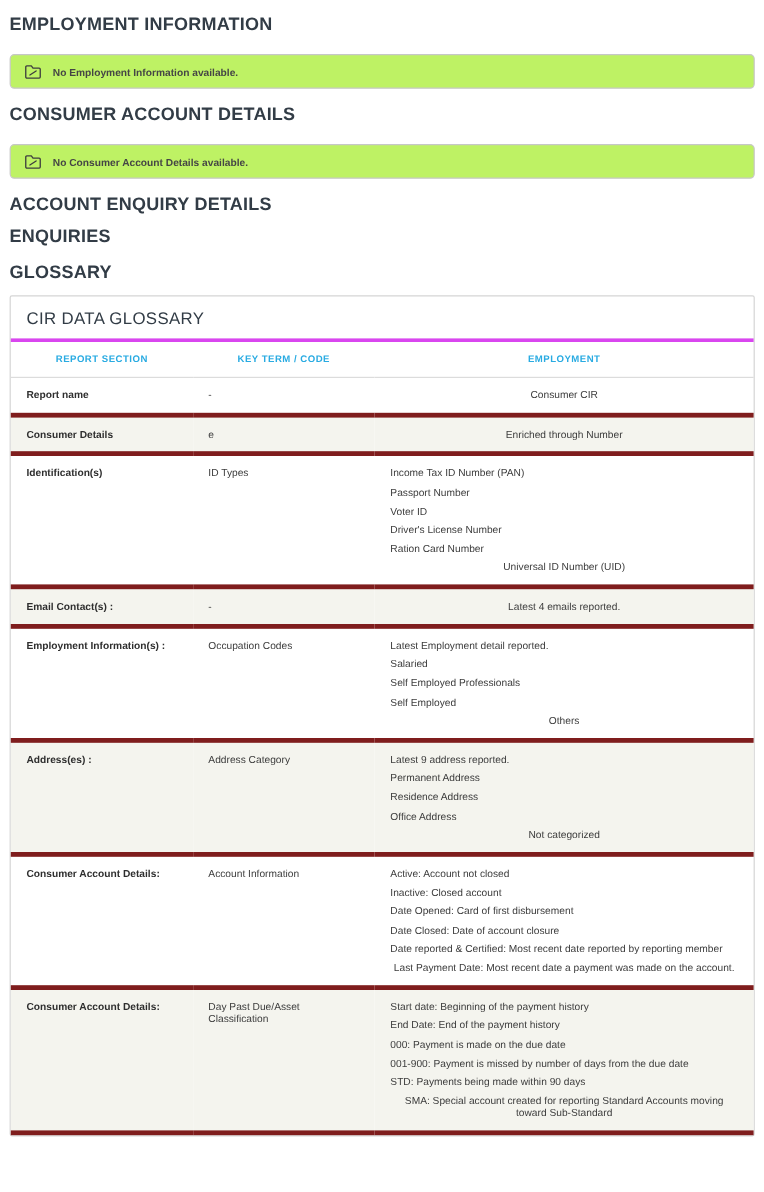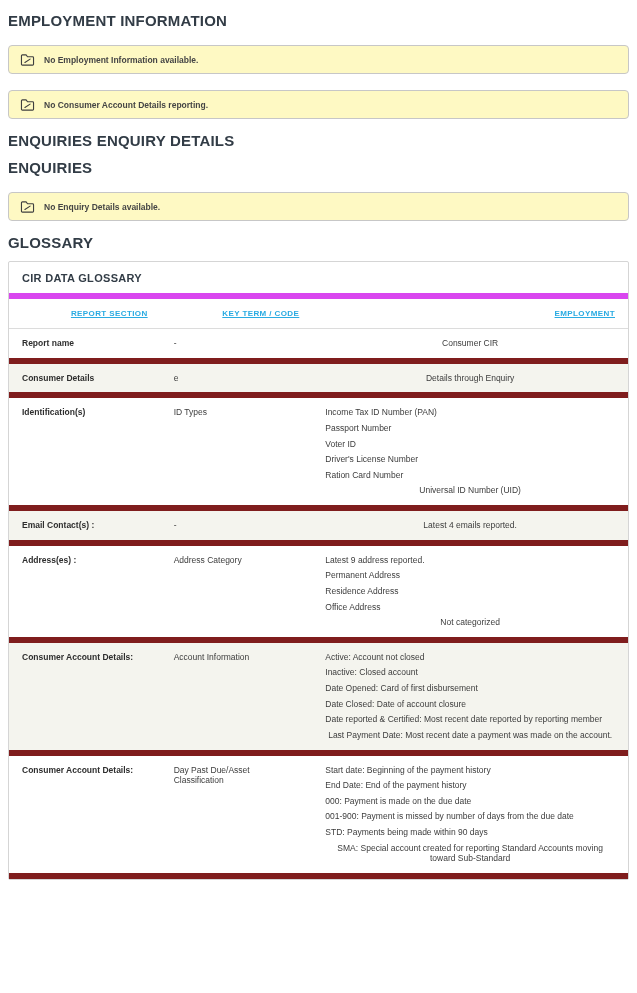--- a/index.html
+++ b/index.html
@@ -24,68 +24,67 @@
     font-size: 15px;
     font-weight: bold;
     color: var(--heading, #323c46);
     letter-spacing: .2px;
     margin: 13px 0 10px 0;
   }
 
   .empty-box {
     border: 1px solid #c7c7c7;
     border-radius: 4px;
-    background: #fef9c3;
+    background: #bef264;
     padding: 7px 11px;
     display: flex;
     align-items: center;
     gap: 9px;
     margin: 16px 0 8px 0;
   }
   .empty-box .txt {
     font-size: 8.5px;
     font-weight: bold;
     color: #454545;
   }
   .empty-box svg { flex: 0 0 auto; display: block; }
 
   .glossary-panel {
     border: 1px solid #d5d5d5;
     border-radius: 2px;
     margin-top: 2px;
   }
   .panel-title {
     padding: 10px 13px 9px 13px;
-    font-size: 11px;
-    font-weight: bold;
+    font-size: 14px;
+    font-weight: normal;
     letter-spacing: .3px;
     color: var(--heading, #323c46);
-    border-bottom: 6px solid #d946ef;
+    border-bottom: 3px solid #d946ef;
   }
 
   table { width: 100%; border-collapse: collapse; table-layout: fixed; }
   col.c1 { width: 24.5%; }
   col.c2 { width: 24.5%; }
   col.c3 { width: 51%; }
   th {
-    text-align: right;
+    text-align: center;
     font-size: 8px;
     font-weight: bold;
     letter-spacing: .4px;
     color: var(--accent, #29abe2);
     padding: 10px 13px;
     border-bottom: 1px solid #dcdcdc;
-    text-decoration: underline;
   }
   td {
     font-size: 8.5px;
     line-height: 1.25;
     vertical-align: top;
     padding: 9px 13px;
-    border-bottom: 6px solid #7f1d1d;
+    border-bottom: 4px solid #7f1d1d;
     color: #3c3c3c;
   }
   tbody tr:nth-child(even) { background: var(--stripe, #f4f4ee); }
   td.cell-section { font-weight: bold; color: #2e2e2e; }
   .desc-line { margin: 0 0 5px 0; }
   .desc-line:last-child { margin-bottom: 0; text-align: center; }
 </style>
 </head>
 <body>
 
@@ -94,40 +93,34 @@
   <div class="h-small">EMPLOYMENT INFORMATION</div>
 
   <div class="empty-box">
     <svg width="15" height="13" viewBox="0 0 16 14" fill="none" stroke="#3f3f3f" stroke-width="1.2" stroke-linejoin="round" stroke-linecap="round">
       <path d="M1.5 12 V3 a1 1 0 0 1 1-1 h4 l1.5 2 H13.5 a1 1 0 0 1 1 1 v7 a1 1 0 0 1 -1 1 h-11 a1 1 0 0 1 -1 -1 z"></path>
       <path d="M5.2 10.2 L10.8 6.6"></path>
     </svg>
     <span class="txt">No Employment Information available.</span>
   </div>
 
+  <div class="h-large">CONSUMER ACCOUNT DETAILS</div>
 
   <div class="empty-box">
     <svg width="15" height="13" viewBox="0 0 16 14" fill="none" stroke="#3f3f3f" stroke-width="1.2" stroke-linejoin="round" stroke-linecap="round">
       <path d="M1.5 12 V3 a1 1 0 0 1 1-1 h4 l1.5 2 H13.5 a1 1 0 0 1 1 1 v7 a1 1 0 0 1 -1 1 h-11 a1 1 0 0 1 -1 -1 z"></path>
       <path d="M5.2 10.2 L10.8 6.6"></path>
     </svg>
-    <span class="txt">No Consumer Account Details reporting.</span>
+    <span class="txt">No Consumer Account Details available.</span>
   </div>
 
-  <div class="h-large">ENQUIRIES ENQUIRY DETAILS</div>
+  <div class="h-large">ACCOUNT ENQUIRY DETAILS</div>
 
   <div class="h-small">ENQUIRIES</div>
 
-  <div class="empty-box">
-    <svg width="15" height="13" viewBox="0 0 16 14" fill="none" stroke="#3f3f3f" stroke-width="1.2" stroke-linejoin="round" stroke-linecap="round">
-      <path d="M1.5 12 V3 a1 1 0 0 1 1-1 h4 l1.5 2 H13.5 a1 1 0 0 1 1 1 v7 a1 1 0 0 1 -1 1 h-11 a1 1 0 0 1 -1 -1 z"></path>
-      <path d="M5.2 10.2 L10.8 6.6"></path>
-    </svg>
-    <span class="txt">No Enquiry Details available.</span>
-  </div>
 
   <div class="h-large">GLOSSARY</div>
 
   <div class="glossary-panel">
     <div class="panel-title">CIR DATA GLOSSARY</div>
     <table>
       <colgroup>
           <col class="c1">
           <col class="c2">
           <col class="c3">
@@ -144,21 +137,21 @@
             <td class="cell-section">Report name</td>
             <td>-</td>
             <td>
               <div class="desc-line">Consumer CIR</div>
             </td>
           </tr>
           <tr>
             <td class="cell-section">Consumer Details</td>
             <td>e</td>
             <td>
-              <div class="desc-line">Details through Enquiry</div>
+              <div class="desc-line">Enriched through Number</div>
             </td>
           </tr>
           <tr>
             <td class="cell-section">Identification(s)</td>
             <td>ID Types</td>
             <td>
               <div class="desc-line">Income Tax ID Number (PAN)</div>
               <div class="desc-line">Passport Number</div>
               <div class="desc-line">Voter ID</div>
               <div class="desc-line">Driver's License Number</div>
@@ -167,20 +160,31 @@
             </td>
           </tr>
           <tr>
             <td class="cell-section">Email Contact(s) :</td>
             <td>-</td>
             <td>
               <div class="desc-line">Latest 4 emails reported.</div>
             </td>
           </tr>
           <tr>
+            <td class="cell-section">Employment Information(s) :</td>
+            <td>Occupation Codes</td>
+            <td>
+              <div class="desc-line">Latest Employment detail reported.</div>
+              <div class="desc-line">Salaried</div>
+              <div class="desc-line">Self Employed Professionals</div>
+              <div class="desc-line">Self Employed</div>
+              <div class="desc-line">Others</div>
+            </td>
+          </tr>
+          <tr>
             <td class="cell-section">Address(es) :</td>
             <td>Address Category</td>
             <td>
               <div class="desc-line">Latest 9 address reported.</div>
               <div class="desc-line">Permanent Address</div>
               <div class="desc-line">Residence Address</div>
               <div class="desc-line">Office Address</div>
               <div class="desc-line">Not categorized</div>
             </td>
           </tr>

